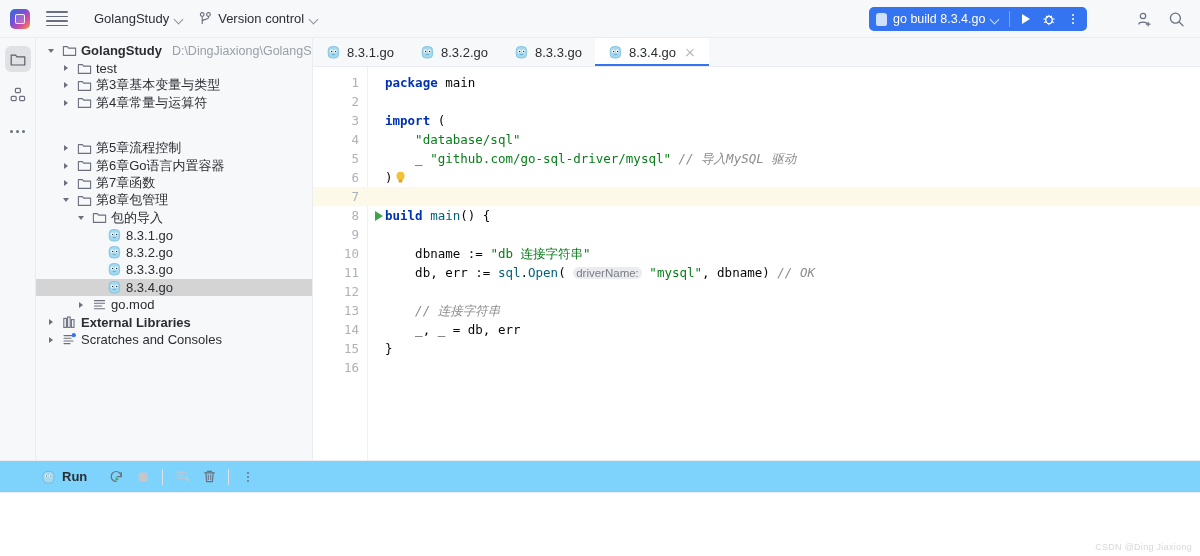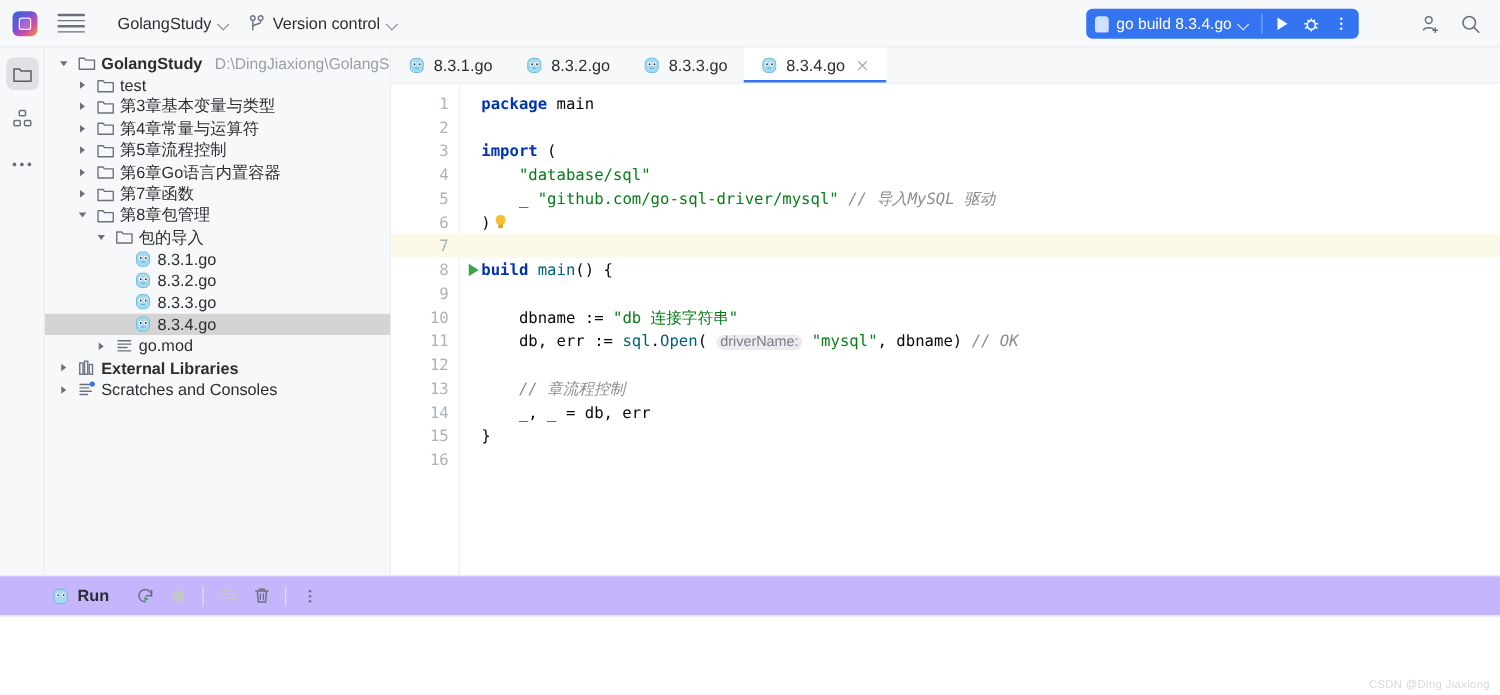--- a/index.html
+++ b/index.html
@@ -161,21 +161,21 @@
   .hint {
     background: #ebecf0; color: #7a7e85; border-radius: 6px;
     padding: 0 3px; font-size: 11.5px; font-family: "Liberation Sans", sans-serif; font-style: normal;
   }
   .bulb { display: inline-block; width: 11px; height: 13px; vertical-align: -2px; margin-left: 2px; }
 
   
   .runpanel { height: 96px; min-height: 96px; border-top: 1px solid #ebecf0; display: flex; flex-direction: column;
     background: #fff; }
   .run-toolbar {
-    height: 32px; min-height: 32px; background: #c4b5fd; border-bottom: 1px solid #ebecf0;
+    height: 32px; min-height: 32px; background: #7dd3fc; border-bottom: 1px solid #ebecf0;
     display: flex; align-items: center; padding: 0 8px 0 42px; gap: 3px;
   }
   .run-title { display: flex; align-items: center; gap: 7px; font-size: 13px; font-weight: bold; color: #2b2d30;
     margin-right: 14px; }
   .rbtn { width: 24px; height: 24px; display: flex; align-items: center; justify-content: center;
     border-radius: 5px; cursor: pointer; }
   .rsep { width: 1px; height: 16px; background: #dfe1e5; margin: 0 4px; }
   .console { flex: 1; padding: 18px 0 0 39px; font-family: "DejaVu Sans Mono", monospace;
     font-size: 12.5px; color: #0037b3; font-weight: bold; position: relative; }
 
@@ -325,21 +325,21 @@
             <span class="tw">
               <span class="arrow"></span>
             </span>
             <span class="ic">
               <svg width="15" height="15" viewBox="0 0 15 15">
                 <path d="M1.4 3.6 h4 l1.2 1.5 h7 v7.3 h-12.2 z" fill="none" stroke="#6c707e" stroke-width="1.1" stroke-linejoin="round"></path>
               </svg>
             </span>
             <span class="label">第4章常量与运算符</span>
           </div>
-          <div class="node" style="padding-left: 23px;">
+          <div class="node" style="padding-left: 23px; margin-top: 28px;">
             <span class="tw">
               <span class="arrow"></span>
             </span>
             <span class="ic">
               <svg width="15" height="15" viewBox="0 0 15 15">
                 <path d="M1.4 3.6 h4 l1.2 1.5 h7 v7.3 h-12.2 z" fill="none" stroke="#6c707e" stroke-width="1.1" stroke-linejoin="round"></path>
               </svg>
             </span>
             <span class="label">第5章流程控制</span>
           </div>
@@ -568,21 +568,21 @@
           <div class="line"><span class="plain">)</span><svg class="bulb" viewBox="0 0 11 13">
                 <ellipse cx="5.5" cy="5" rx="4" ry="4.2" fill="#f5c033"></ellipse>
                 <rect x="3.6" y="8.6" width="3.8" height="3" rx="1" fill="#d9a520"></rect>
               </svg></div>
           <div class="line hl"></div>
           <div class="line"><span class="kw">build</span> <span class="fn">main</span><span class="plain">() {</span></div>
           <div class="line"></div>
           <div class="line">    <span class="plain">dbname := </span><span class="str">"db 连接字符串"</span></div>
           <div class="line">    <span class="plain">db, err := </span><span class="fn">sql</span><span class="plain">.</span><span class="fn">Open</span><span class="plain">( </span><span class="hint">driverName:</span><span class="plain"> </span><span class="str">"mysql"</span><span class="plain">, dbname) </span><span class="cmt">// OK</span></div>
           <div class="line"></div>
-          <div class="line">    <span class="cmt">// 章流程控制</span></div>
+          <div class="line">    <span class="cmt">// 连接字符串</span></div>
           <div class="line">    <span class="plain">_, _ = db, err</span></div>
           <div class="line"><span class="plain">}</span></div>
           <div class="line"></div>
         </div>
       </div>
     </div>
   </div>
 
   <div class="runpanel">
     <div class="run-toolbar">

